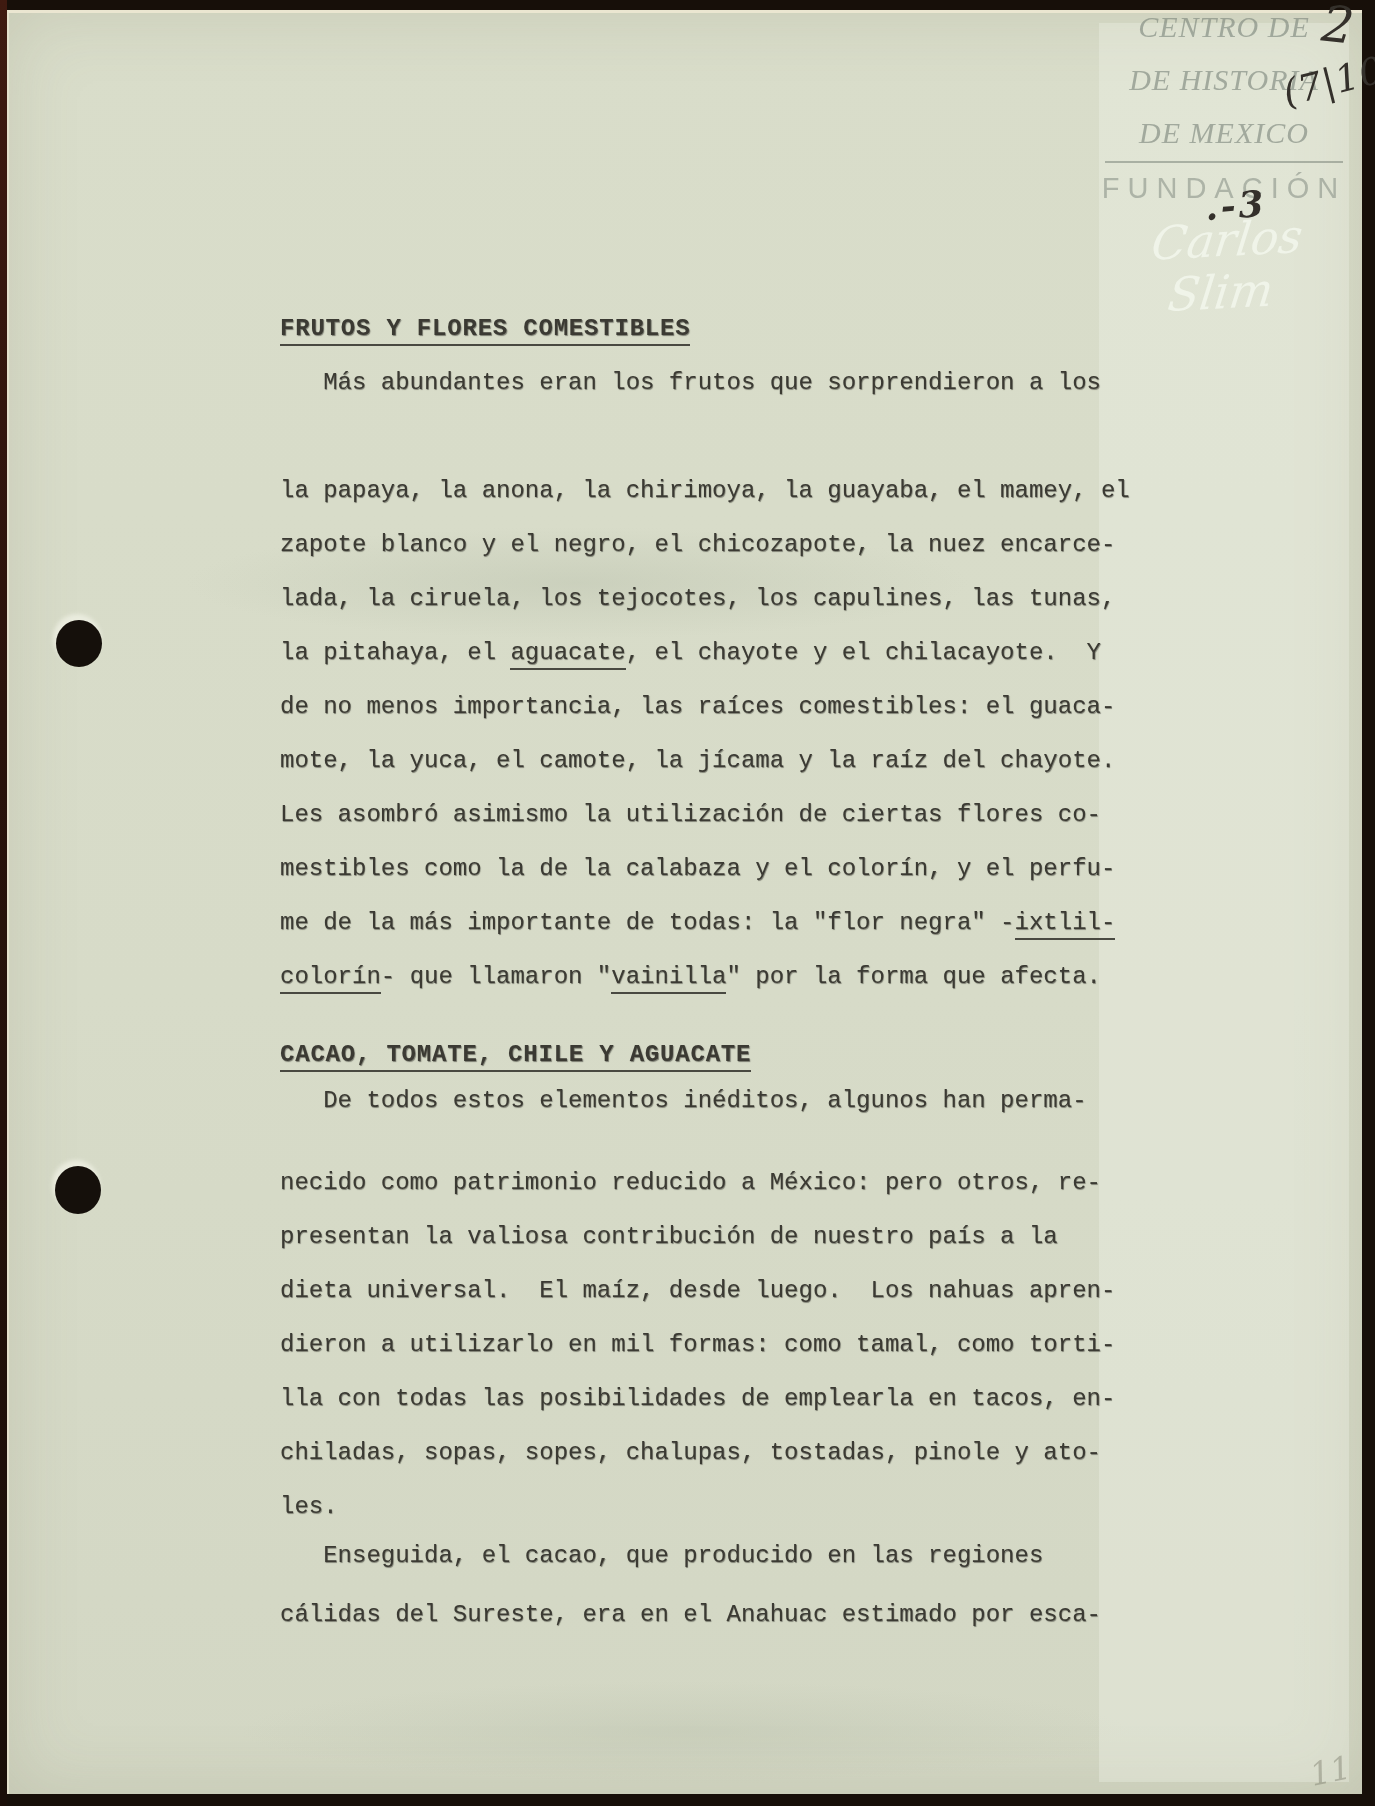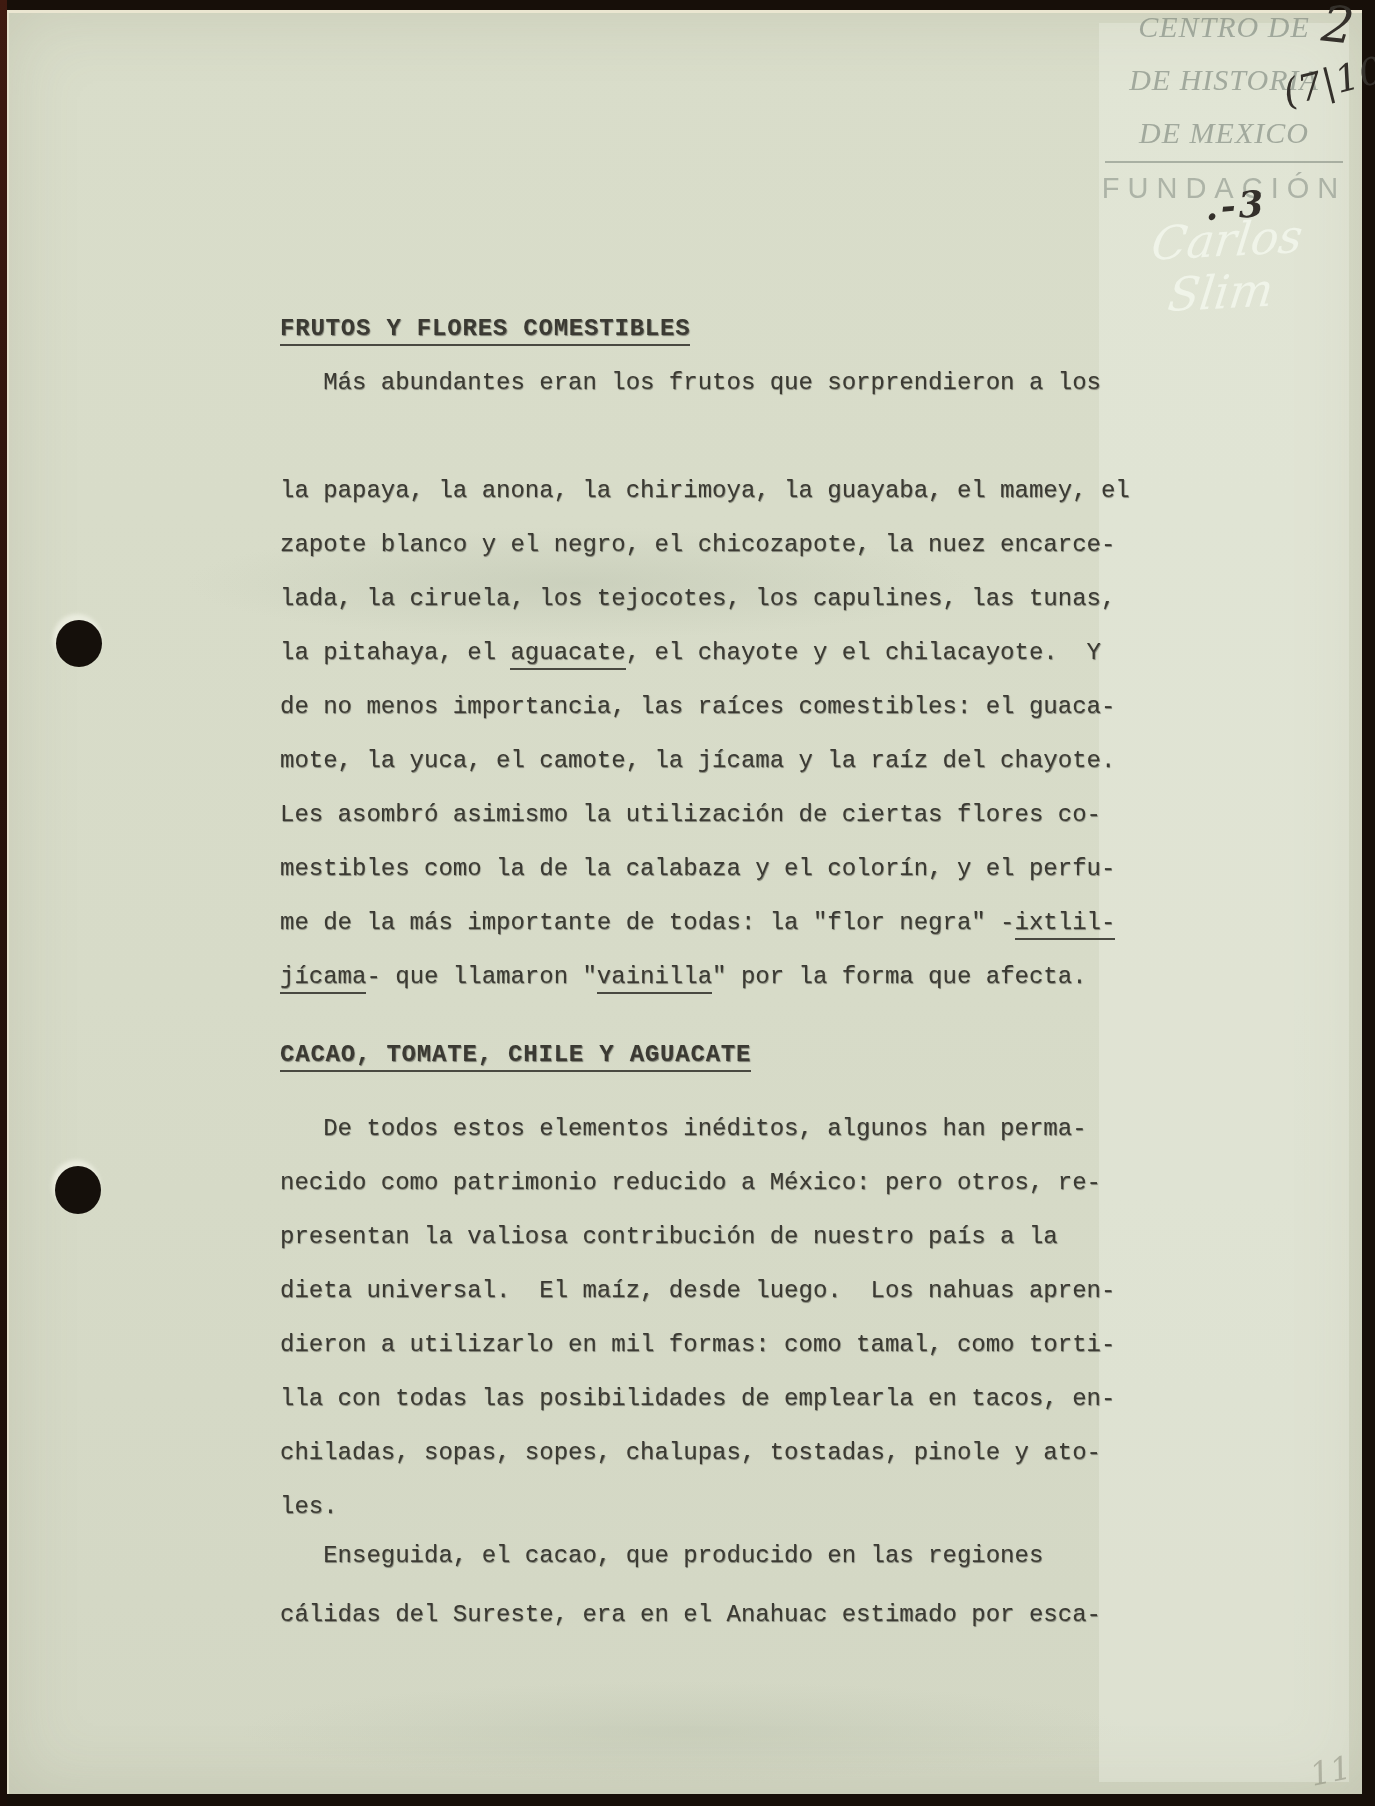--- a/index.html
+++ b/index.html
@@ -102,23 +102,23 @@
     <div class="typed-line" style="top: 356px;"><span>   Más abundantes eran los frutos que sorprendieron a los</span></div>
     <div class="typed-line" style="top: 464px;"><span>la papaya, la anona, la chirimoya, la guayaba, el mamey, el</span></div>
     <div class="typed-line" style="top: 518px;"><span>zapote blanco y el negro, el chicozapote, la nuez encarce-</span></div>
     <div class="typed-line" style="top: 572px;"><span>lada, la ciruela, los tejocotes, los capulines, las tunas,</span></div>
     <div class="typed-line" style="top: 626px;"><span>la pitahaya, el </span><span class="u">aguacate</span><span>, el chayote y el chilacayote.  Y</span></div>
     <div class="typed-line" style="top: 680px;"><span>de no menos importancia, las raíces comestibles: el guaca-</span></div>
     <div class="typed-line" style="top: 734px;"><span>mote, la yuca, el camote, la jícama y la raíz del chayote.</span></div>
     <div class="typed-line" style="top: 788px;"><span>Les asombró asimismo la utilización de ciertas flores co-</span></div>
     <div class="typed-line" style="top: 842px;"><span>mestibles como la de la calabaza y el colorín, y el perfu-</span></div>
     <div class="typed-line" style="top: 896px;"><span>me de la más importante de todas: la "flor negra" -</span><span class="u">ixtlil-</span></div>
-    <div class="typed-line" style="top: 950px;"><span class="u">jícama</span><span>- que llamaron "</span><span class="u">vainilla</span><span>" por la forma que afecta.</span></div>
+    <div class="typed-line" style="top: 950px;"><span class="u">colorín</span><span>- que llamaron "</span><span class="u">vainilla</span><span>" por la forma que afecta.</span></div>
     <div class="typed-line heading" style="top: 1028px;"><span class="u">CACAO, TOMATE, CHILE Y AGUACATE</span></div>
-    <div class="typed-line" style="top: 1102px;"><span>   De todos estos elementos inéditos, algunos han perma-</span></div>
+    <div class="typed-line" style="top: 1074px;"><span>   De todos estos elementos inéditos, algunos han perma-</span></div>
     <div class="typed-line" style="top: 1156px;"><span>necido como patrimonio reducido a México: pero otros, re-</span></div>
     <div class="typed-line" style="top: 1210px;"><span>presentan la valiosa contribución de nuestro país a la</span></div>
     <div class="typed-line" style="top: 1264px;"><span>dieta universal.  El maíz, desde luego.  Los nahuas apren-</span></div>
     <div class="typed-line" style="top: 1318px; text-align: center;"><span>dieron a utilizarlo en mil formas: como tamal, como torti-</span></div>
     <div class="typed-line" style="top: 1372px;"><span>lla con todas las posibilidades de emplearla en tacos, en-</span></div>
     <div class="typed-line" style="top: 1426px;"><span>chiladas, sopas, sopes, chalupas, tostadas, pinole y ato-</span></div>
     <div class="typed-line" style="top: 1480px;"><span>les.</span></div>
     <div class="typed-line" style="top: 1529px;"><span>   Enseguida, el cacao, que producido en las regiones</span></div>
     <div class="typed-line" style="top: 1588px;"><span>cálidas del Sureste, era en el Anahuac estimado por esca-</span></div>
   </div>

